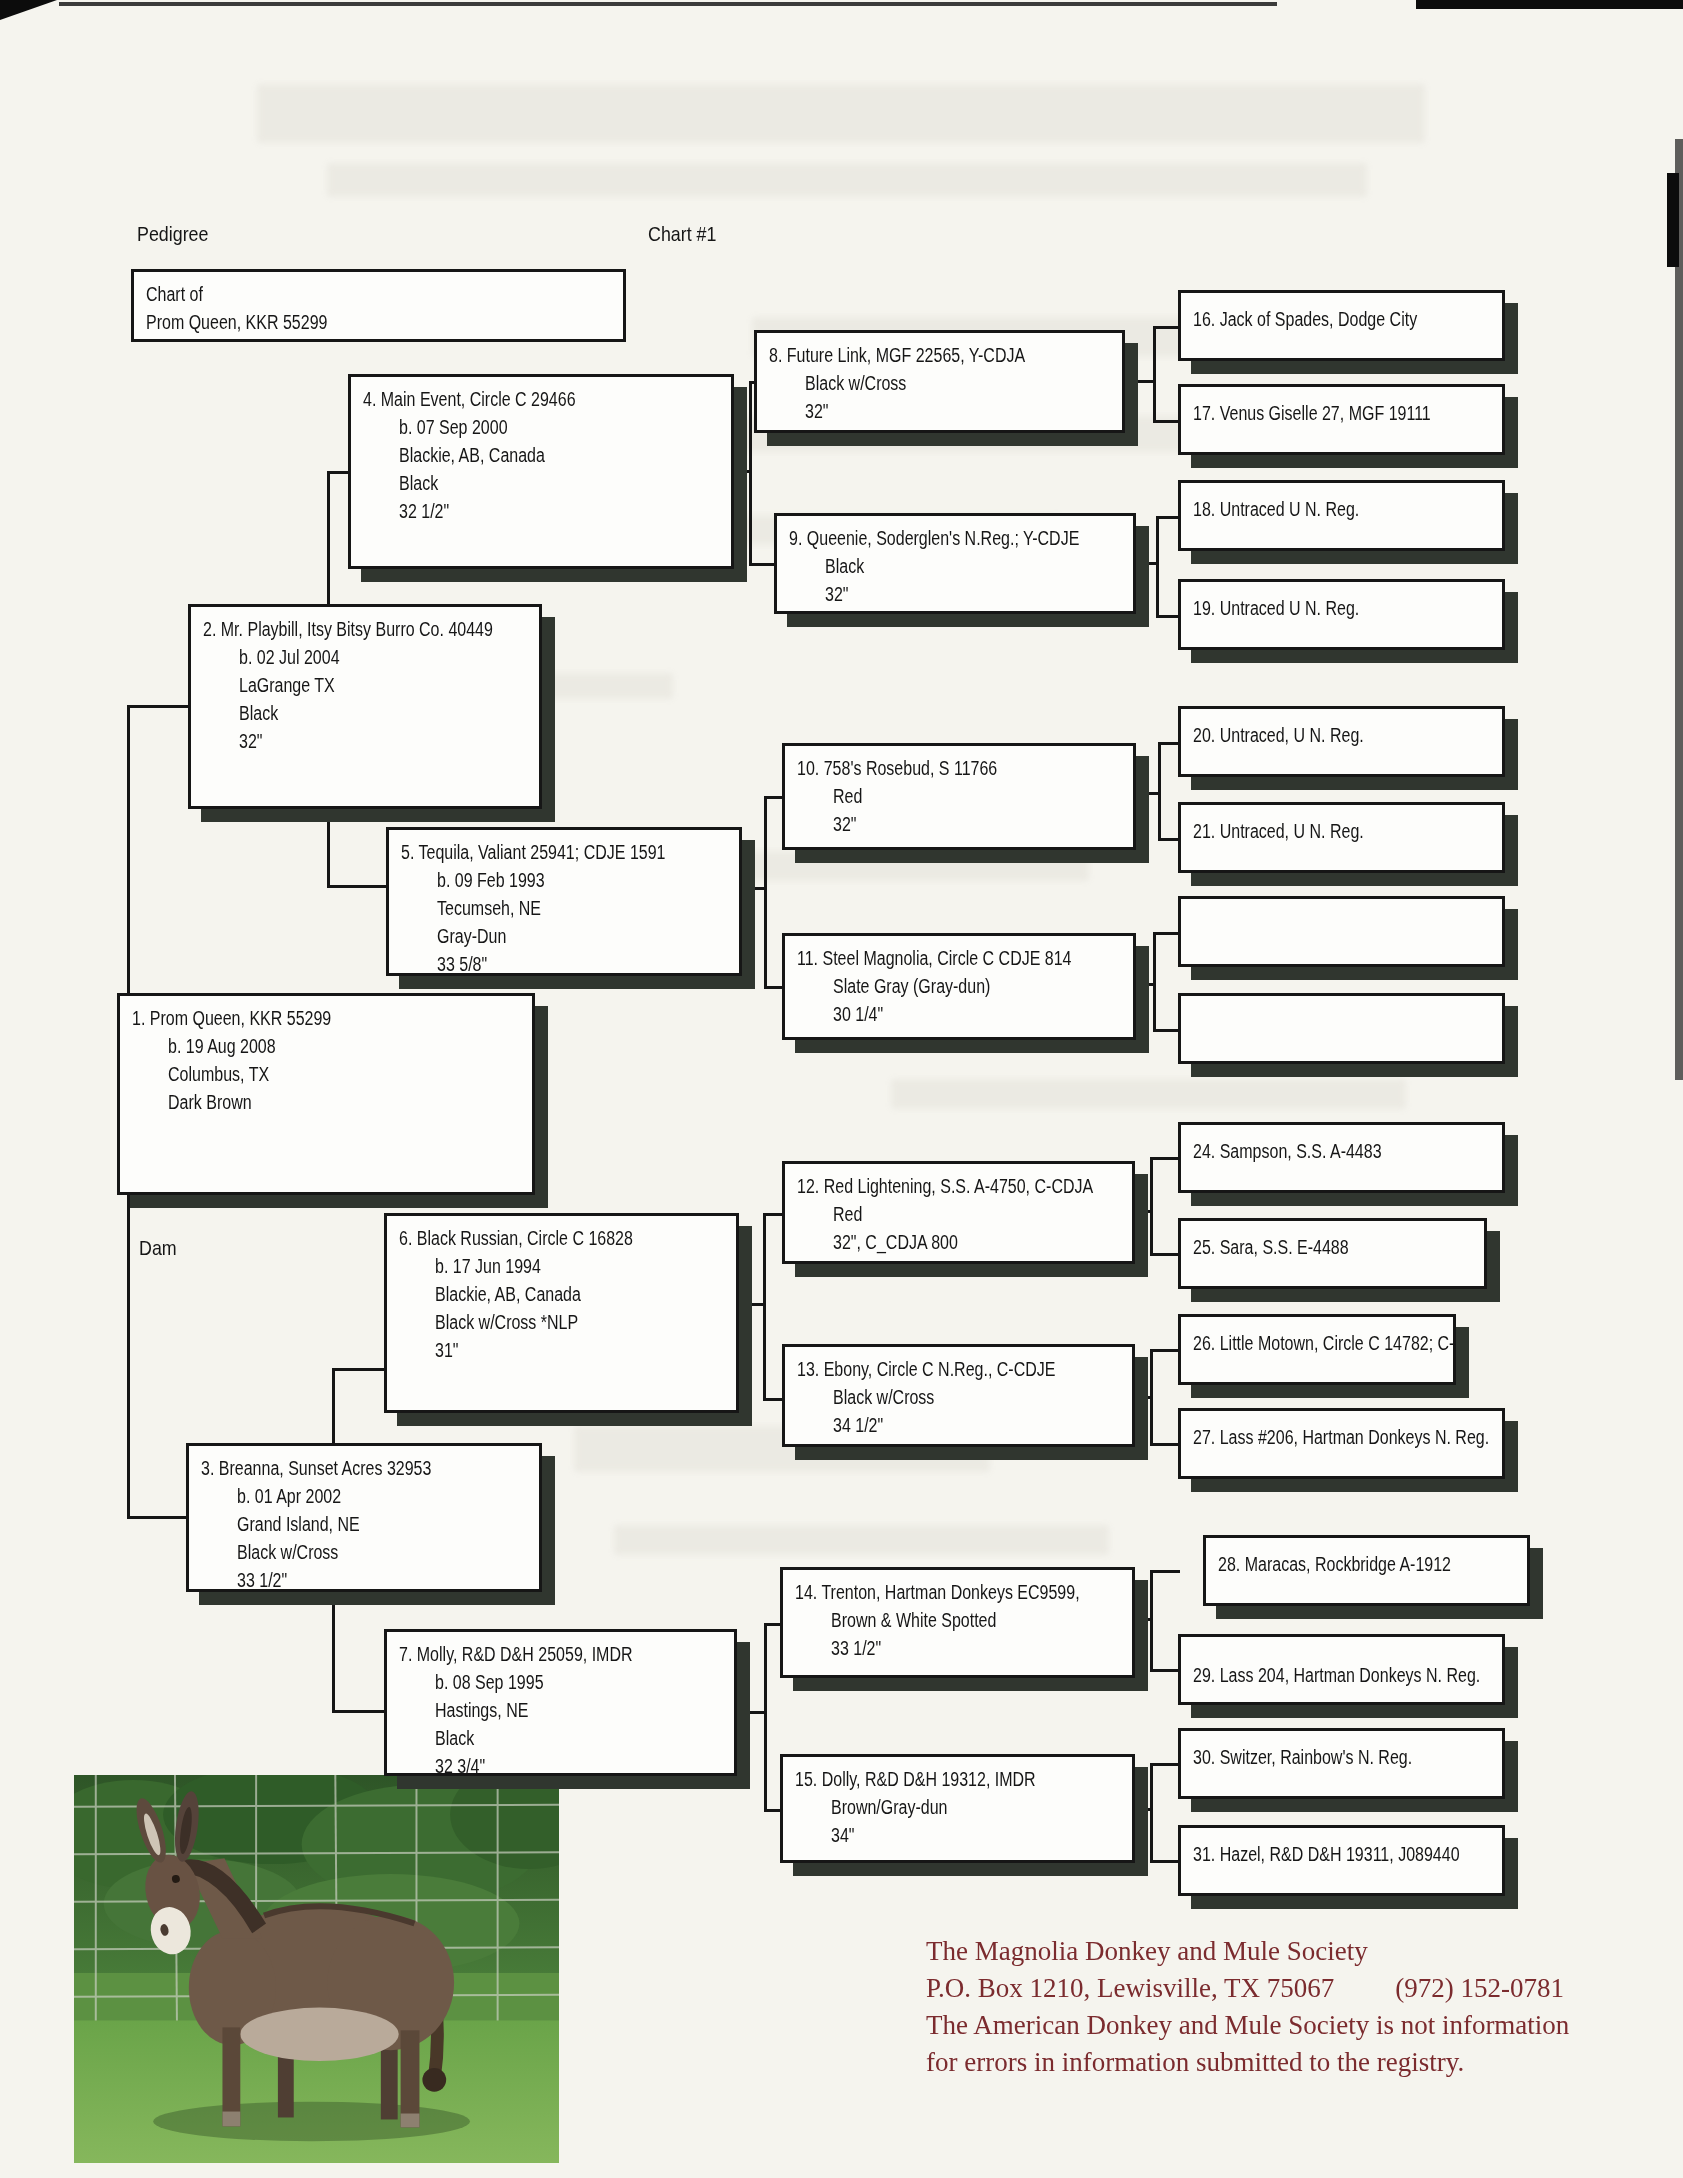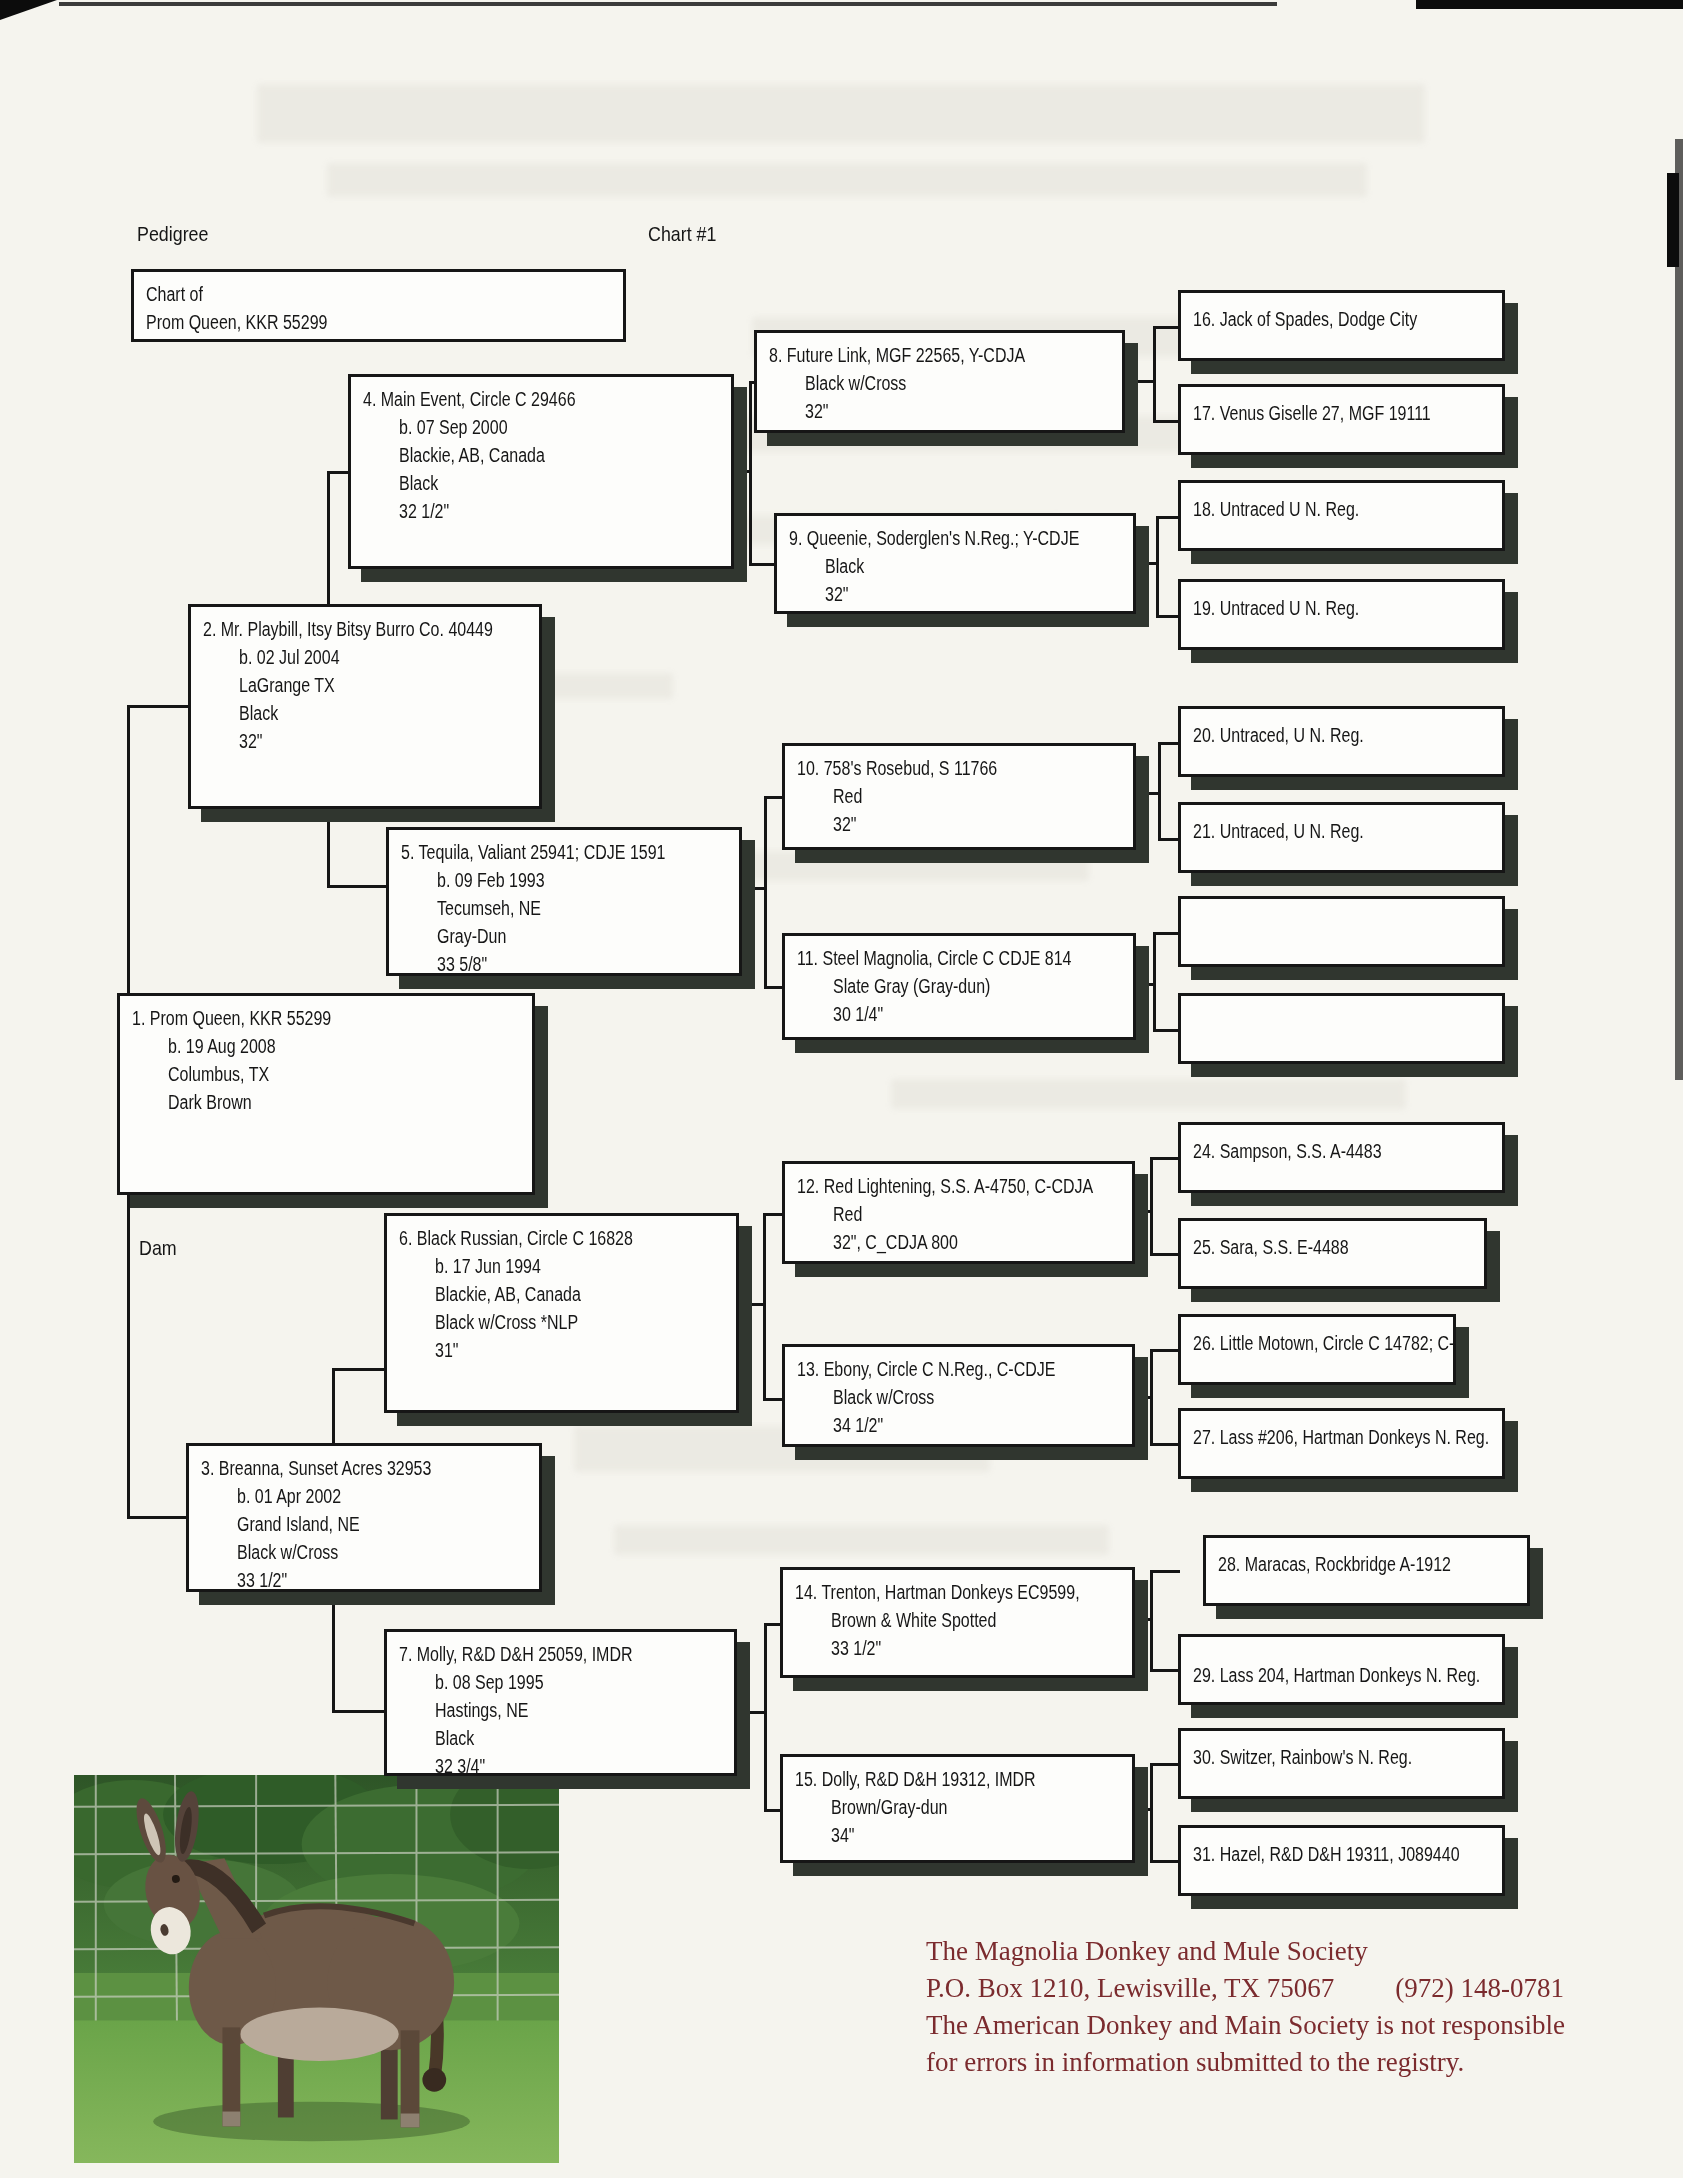--- a/index.html
+++ b/index.html
@@ -347,18 +347,18 @@
     <ellipse cx="78" cy="56" rx="11" ry="34" transform="rotate(-18 78 56)" fill="#5d4a3d"></ellipse>
     <ellipse cx="79" cy="60" rx="5" ry="22" transform="rotate(-18 79 60)" fill="#cfc5b6"></ellipse>
     <ellipse cx="114" cy="52" rx="11" ry="36" transform="rotate(8 114 52)" fill="#55433a"></ellipse>
     <ellipse cx="113" cy="56" rx="5" ry="24" transform="rotate(8 113 56)" fill="#3c2f27"></ellipse>
   </svg>
 </div>
 
 <div class="footer">
   <div>The Magnolia Donkey and Mule Society</div>
   <div>
-    <span>P.O. Box 1210, Lewisville, TX 75067</span><span class="phone">(972) 148-0781</span>
+    <span>P.O. Box 1210, Lewisville, TX 75067</span><span class="phone">(972) 152-0781</span>
   </div>
-  <div>The American Donkey and Main Society is not responsible</div>
+  <div>The American Donkey and Mule Society is not information</div>
   <div>for errors in information submitted to the registry.</div>
 </div>
 
 
 </body></html>

